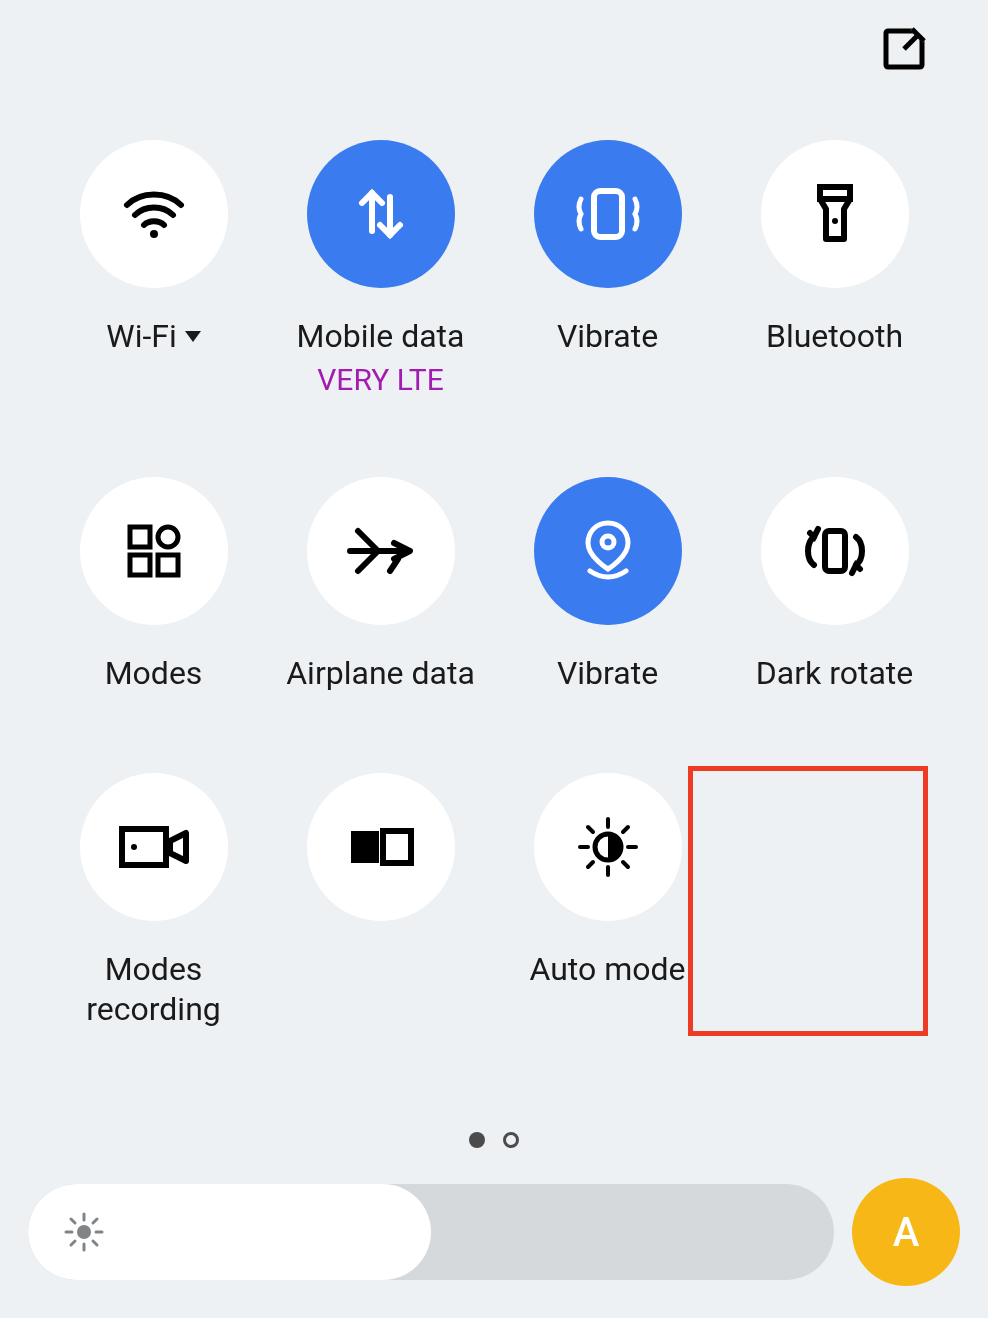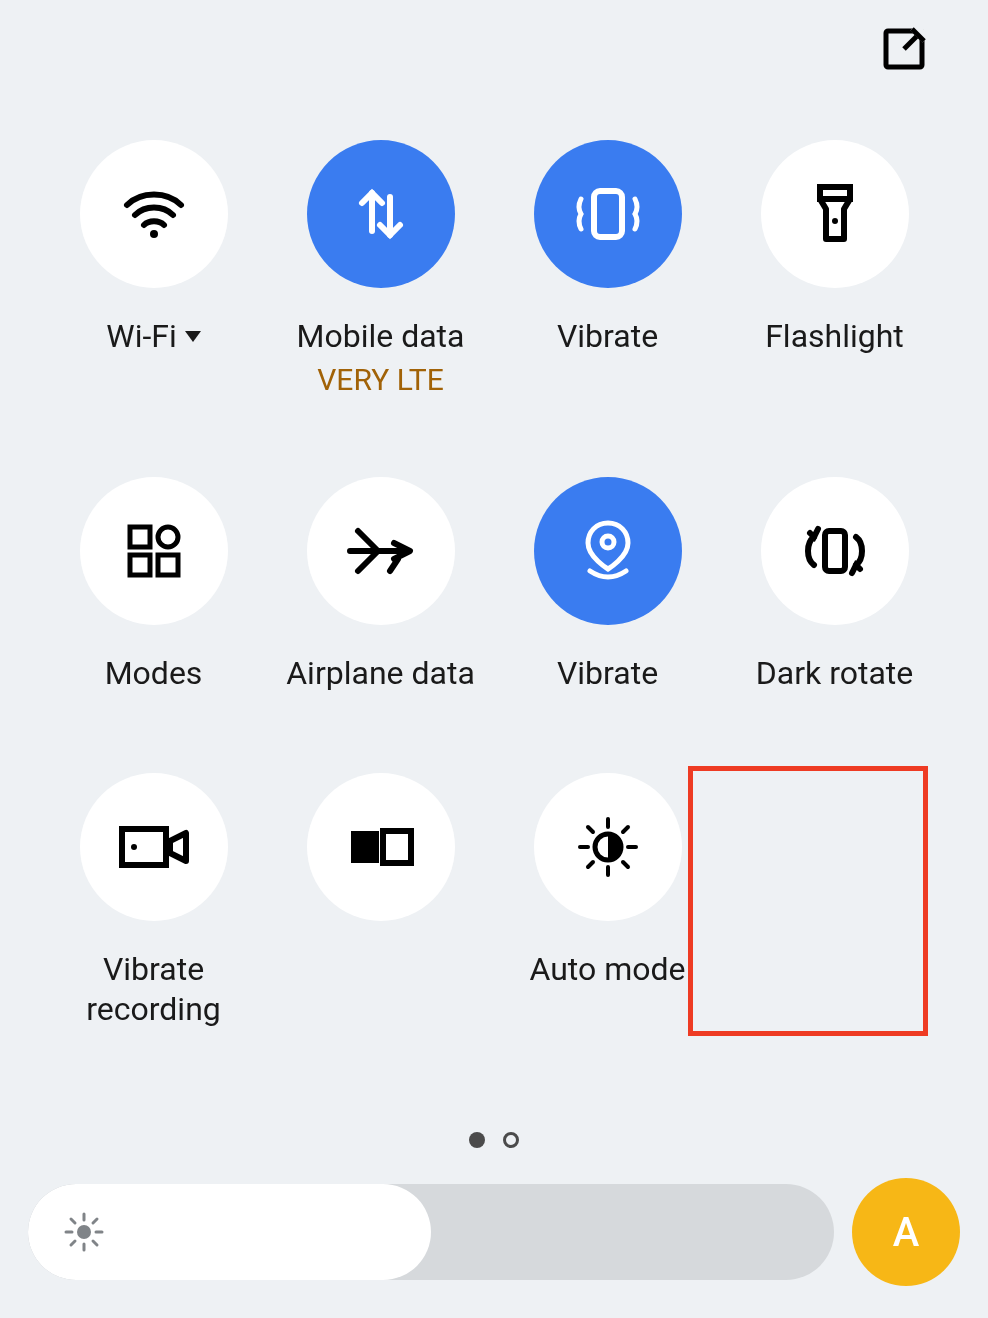--- a/index.html
+++ b/index.html
@@ -57,21 +57,21 @@
     display: flex;
     align-items: center;
     gap: 6px;
     font-size: 32px;
     color: #1a1a1a;
     text-align: center;
     line-height: 1.25;
   }
   .tile .sublabel {
     font-size: 30px;
-    color: #a16207;
+    color: #a21caf;
     margin-top: 6px;
   }
   .caret-down {
     width: 0; height: 0;
     border-left: 8px solid transparent;
     border-right: 8px solid transparent;
     border-top: 11px solid #1a1a1a;
     margin-left: 2px;
   }
   .highlight-box {
@@ -200,21 +200,21 @@
 
   <div class="tile">
     <div class="circle">
       <svg width="50" height="70" viewBox="0 0 50 70" fill="none">
         <rect x="10" y="8" width="30" height="12" stroke="#000" stroke-width="6"></rect>
         <path d="M10 20 L16 30 L16 60 L34 60 L34 30 L40 20" stroke="#000" stroke-width="6" fill="none" stroke-linejoin="round"></path>
         <circle cx="25" cy="42" r="3" fill="#000"></circle>
       </svg>
     </div>
     <div class="label-row">
-      <span>Flashlight</span>
+      <span>Bluetooth</span>
     </div>
   </div>
 
   <div class="tile">
     <div class="circle">
       <svg width="64" height="64" viewBox="0 0 64 64" fill="none">
         <rect x="8" y="8" width="20" height="20" stroke="#000" stroke-width="5"></rect>
         <circle cx="46" cy="18" r="10" stroke="#000" stroke-width="5"></circle>
         <rect x="8" y="36" width="20" height="20" stroke="#000" stroke-width="5"></rect>
         <rect x="36" y="36" width="20" height="20" stroke="#000" stroke-width="5"></rect>
@@ -266,21 +266,21 @@
 
   <div class="tile">
     <div class="circle">
       <svg width="76" height="52" viewBox="0 0 76 52" fill="none">
         <rect x="6" y="8" width="44" height="36" stroke="#000" stroke-width="6"></rect>
         <circle cx="18" cy="26" r="3" fill="#000"></circle>
         <path d="M54 20 L70 12 L70 40 L54 32 Z" stroke="#000" stroke-width="6" fill="none" stroke-linejoin="round"></path>
       </svg>
     </div>
     <div class="label-row">
-      <span style="max-width:180px">Vibrate recording</span>
+      <span style="max-width:180px">Modes recording</span>
     </div>
   </div>
 
   <div class="tile">
     <div class="circle">
       <svg width="72" height="48" viewBox="0 0 72 48" fill="none">
         <rect x="6" y="8" width="28" height="32" fill="#000"></rect>
         <rect x="38" y="8" width="28" height="32" stroke="#000" stroke-width="6" fill="none"></rect>
       </svg>
     </div>

